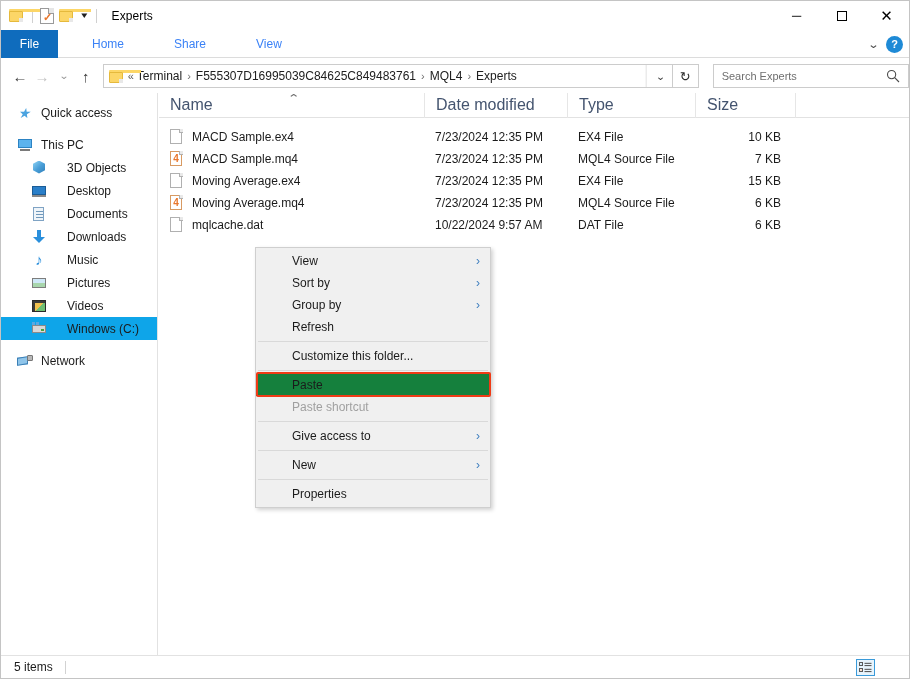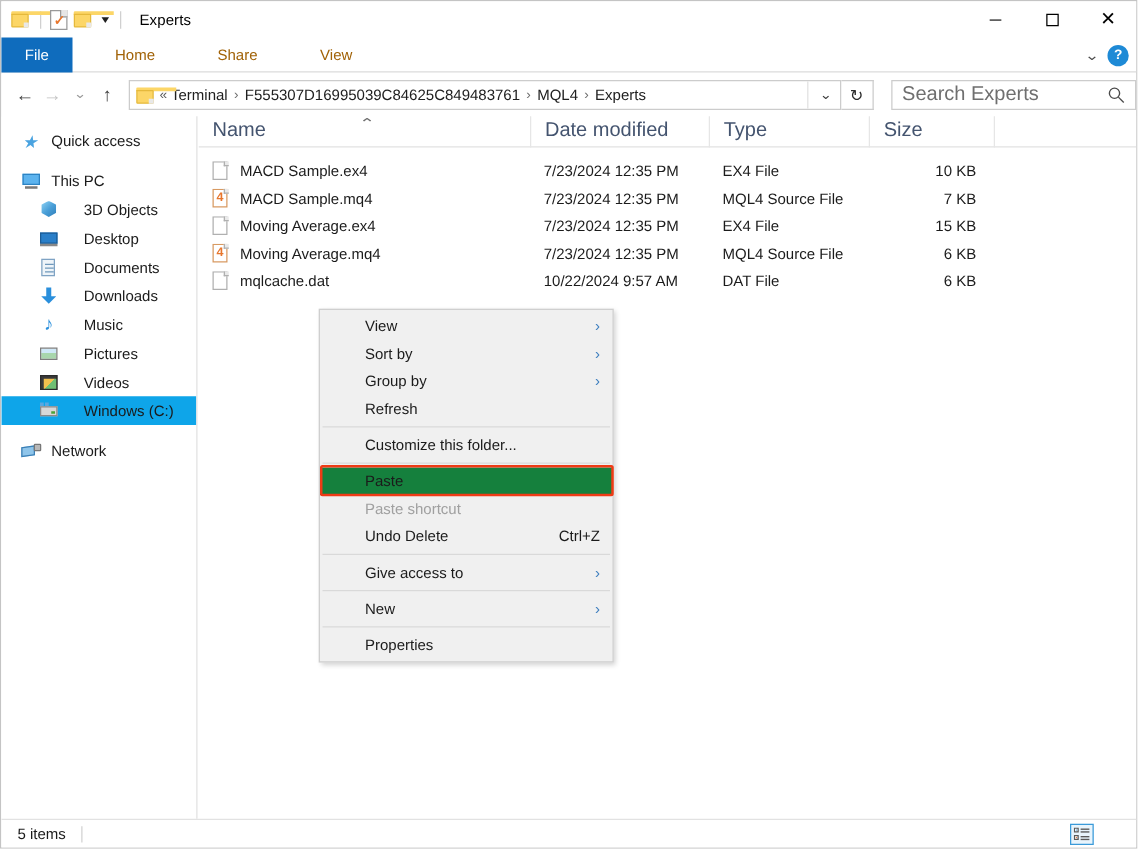--- a/index.html
+++ b/index.html
@@ -108,21 +108,21 @@
   .ribbon {
     position: absolute; left: 0; top: 29px;
     width: 908px; height: 28px;
     background: #ffffff;
     border-bottom: 1px solid #dcdcdc;
     display: flex; align-items: stretch; gap: 18px;
   }
   .tab {
     display: flex; align-items: center; justify-content: center;
     height: 28px; padding: 0 16px;
-    font-size: 12px; color: #a16207;
+    font-size: 12px; color: #3b82f6;
   }
   .tab.file {
     background: #0f6cbd;
     color: #ffffff;
     min-width: 57px;
   }
   .ribbon-right {
     position: absolute; right: 6px; top: 0;
     height: 28px;
     display: flex; align-items: center; gap: 8px;
@@ -186,21 +186,21 @@
   }
   .searchbox {
     margin-left: 14px;
     width: 197px; height: 24px;
     border: 1px solid #cccccc;
     background: #ffffff;
     display: flex; align-items: center;
     position: relative;
   }
   .searchbox .ph {
-    font-size: 16px; color: #6f6f6f;
+    font-size: 11px; color: #6f6f6f;
     padding-left: 8px;
   }
   .search-ico {
     position: absolute; right: 8px; top: 4px;
     width: 14px; height: 14px;
   }
 
   
   .body-area {
     position: absolute; left: 0; top: 92px;
@@ -743,24 +743,20 @@
     </div>
 
     <div class="mi-sep"></div>
 
     <div class="mi active">
       <span>Paste</span>
     </div>
     <div class="mi disabled">
       <span>Paste shortcut</span>
     </div>
-    <div class="mi">
-      <span>Undo Delete</span>
-      <span class="accel">Ctrl+Z</span>
-    </div>
 
     <div class="mi-sep"></div>
 
     <div class="mi">
       <span>Give access to</span>
       <span class="submenu-arrow">›</span>
     </div>
 
     <div class="mi-sep"></div>
 

